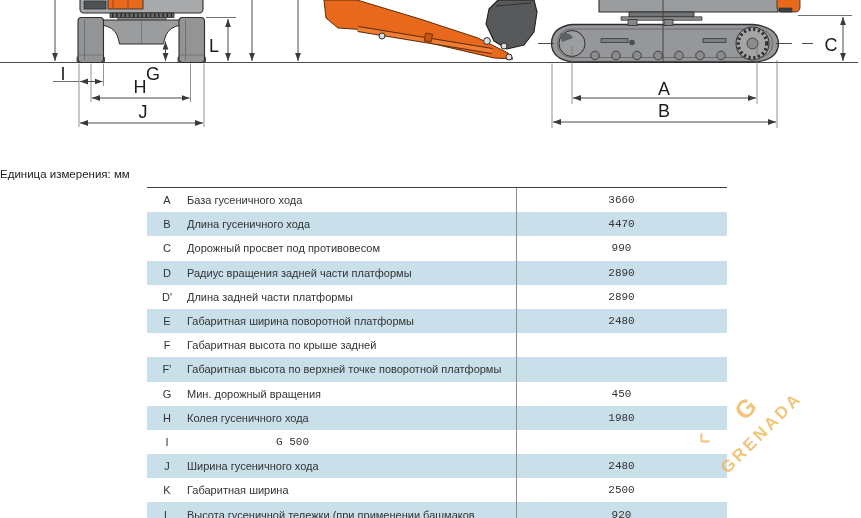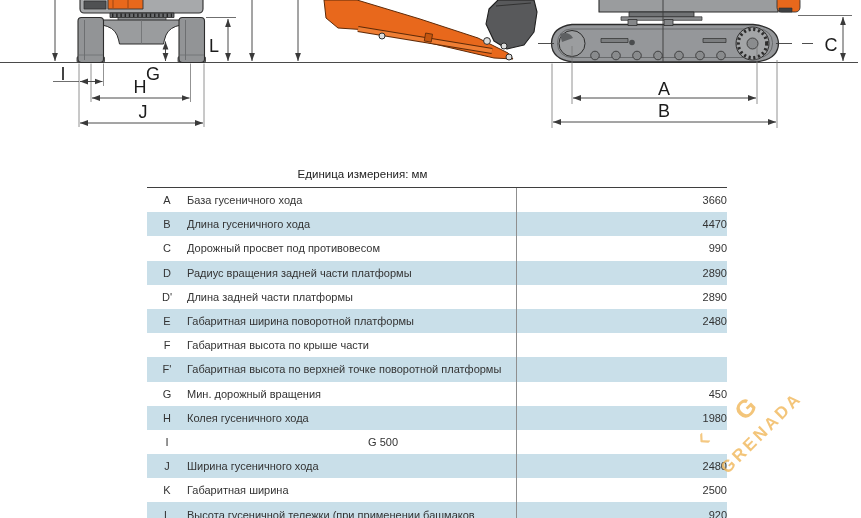--- a/index.html
+++ b/index.html
@@ -5,35 +5,35 @@
   html,body { margin:0; padding:0; background:#fff; }
   .page {
     position:relative; width:861px; height:518px; background:#ffffff;
     overflow:hidden; font-family:"Liberation Sans", sans-serif;
   }
   
   .diagram { position:absolute; left:0; top:0; width:861px; height:145px; }
   .dim-label { font-family:"Liberation Sans", sans-serif; font-size:18px; fill:#1c1c1c; }
   
   .unit-note {
-    position:absolute; left:0; top:168px; width:725px; text-align:center;
+    position:absolute; left:0; top:168px; width:725px; text-align:left;
     font-size:11.5px; color:#222;
   }
   .spec-table {
     position:absolute; left:147px; top:187px; width:580px; height:331px;
     border-top:1.5px solid #3f3f3f; overflow:hidden;
   }
   .trow {
     display:flex; align-items:center; height:24.2px;
     font-size:11px; color:#333; background:#ffffff;
   }
   .trow.alt { background:#c9dfe9; }
   .cell-letter { flex:0 0 40px; text-align:center; }
   .cell-label  { flex:1 1 auto; padding-right:6px; }
-  .cell-value  { flex:0 0 211px; text-align:right; }
+  .cell-value  { flex:0 0 211px; text-align:center;font-family:Liberation Mono, monospace; }
   .col-divider {
     position:absolute; left:369px; top:0; bottom:0; width:1px;
     background:#8f8f8f;
   }
   
   .watermark { position:absolute; color:#f0b24e; opacity:0.75; font-weight:bold; pointer-events:none; }
   .wm-g    { left:736px; top:394px; font-size:25px; transform:rotate(-45deg); }
   .wm-text { left:724px; top:461px; font-size:17px; letter-spacing:3px;
              transform:rotate(-45deg); transform-origin:left center; }
   .wm-chevron { left:697px; top:421px; font-size:30px; font-weight:normal;
@@ -214,21 +214,21 @@
       <span class="cell-label">Длина задней части платформы</span>
       <span class="cell-value">2890</span>
     </div>
     <div class="trow alt">
       <span class="cell-letter">E</span>
       <span class="cell-label">Габаритная ширина поворотной платформы</span>
       <span class="cell-value">2480</span>
     </div>
     <div class="trow">
       <span class="cell-letter">F</span>
-      <span class="cell-label">Габаритная высота по крыше части</span>
+      <span class="cell-label">Габаритная высота по крыше задней</span>
     </div>
     <div class="trow alt">
       <span class="cell-letter">F'</span>
       <span class="cell-label">Габаритная высота по верхней точке поворотной платформы</span>
     </div>
     <div class="trow">
       <span class="cell-letter">G</span>
       <span class="cell-label">Мин. дорожный вращения</span>
       <span class="cell-value">450</span>
     </div>

